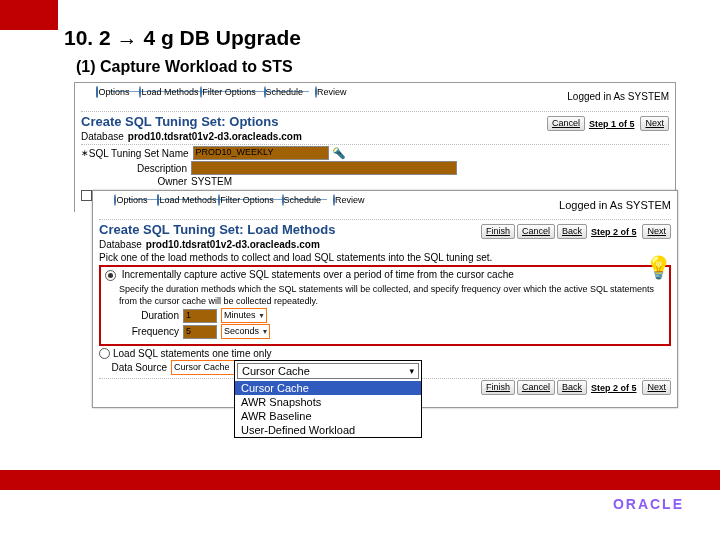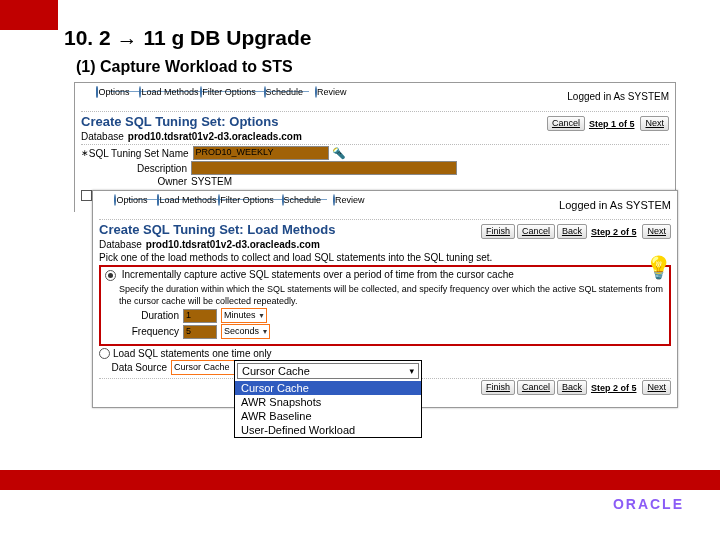--- a/index.html
+++ b/index.html
@@ -274,21 +274,21 @@
     left: 0;
     width: 100%;
     height: 4px;
     background: #fff;
   }
 </style>
 </head>
 <body>
 
 <div class="red-corner"></div>
-<div class="title">10. 2 → 11 g DB Upgrade</div>
+<div class="title">10. 2 → 4 g DB Upgrade</div>
 <div class="subtitle">(1) Capture Workload to STS</div>
 
 <div class="panel panel1">
   <div class="train">
     <div class="line" style="left:34px; width:200px;"></div>
     <div class="step-row" style="position:absolute; left:16px; top:0;">
       <span class="step" style="width:44px;"><span class="dot filled"></span><span>Options</span></span>
       <span class="step" style="width:56px;"><span class="dot"></span><span>Load Methods</span></span>
       <span class="step" style="width:56px;"><span class="dot"></span><span>Filter Options</span></span>
       <span class="step" style="width:46px;"><span class="dot"></span><span>Schedule</span></span>
@@ -358,21 +358,21 @@
       <span class="btn">Next</span>
     </div>
   </div>
   <div class="instr">Pick one of the load methods to collect and load SQL statements into the SQL tuning set.</div>
 
   <div class="redbox">
     <div class="p2-text">
       <span class="radio checked"></span>
       <span>Incrementally capture active SQL statements over a period of time from the cursor cache</span>
     </div>
-    <div class="p2-mini" style="margin-left:14px;">Specify the duration within which the SQL statements will be collected, and specify frequency over which the active SQL statements from the cursor cache will be collected repeatedly.</div>
+    <div class="p2-mini" style="margin-left:14px;">Specify the duration methods which the SQL statements will be collected, and specify frequency over which the active SQL statements from the cursor cache will be collected repeatedly.</div>
     <div class="row" style="margin-left:14px;">
       <span class="lbl2">Duration</span>
       <span class="input" style="width:28px;">1</span>
       <span class="select" style="margin-left:4px;">
         <span>Minutes</span>
           <span class="caret">▾</span>
       </span>
     </div>
     <div class="row" style="margin-left:14px;">
       <span class="lbl2">Frequency</span>

